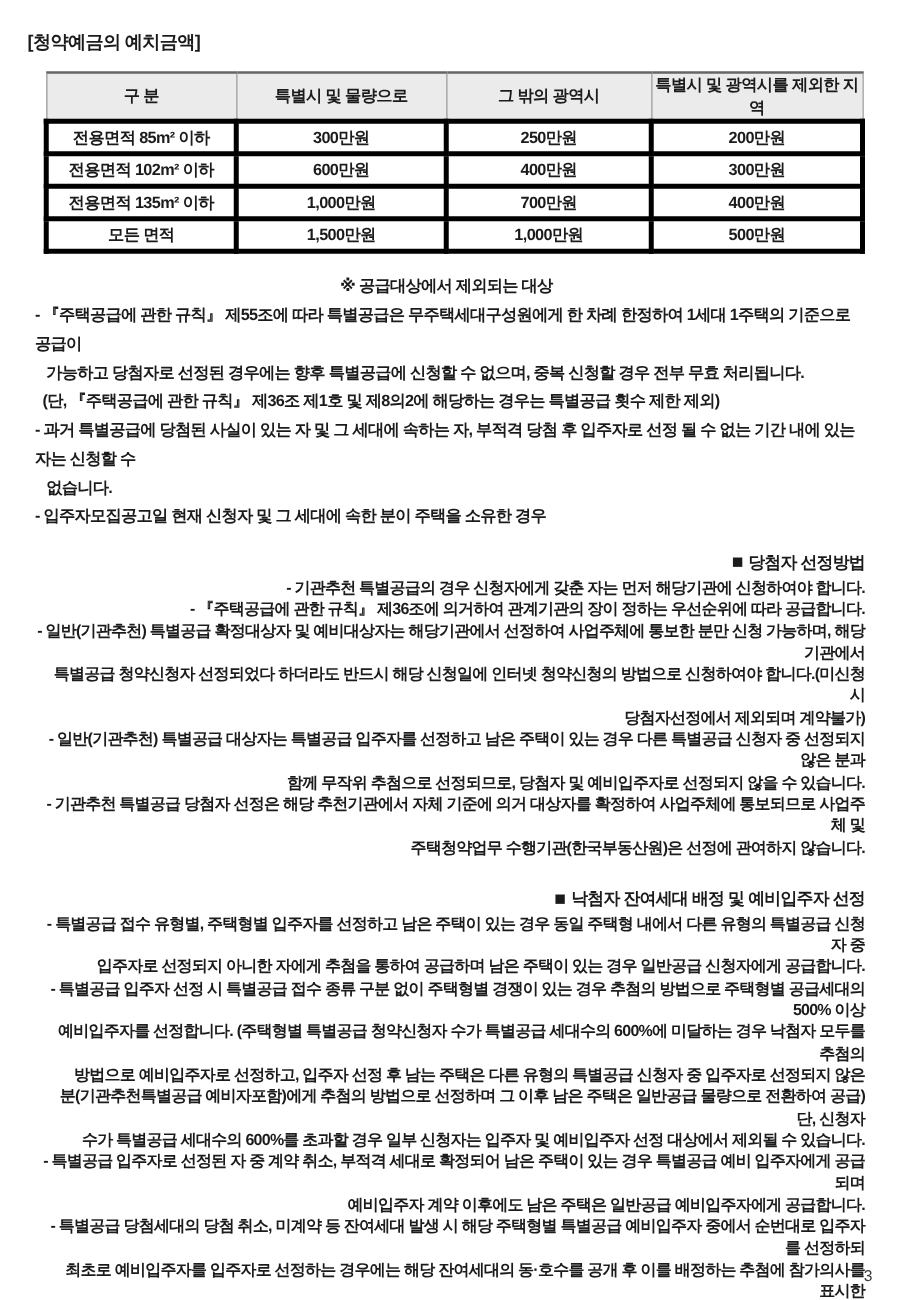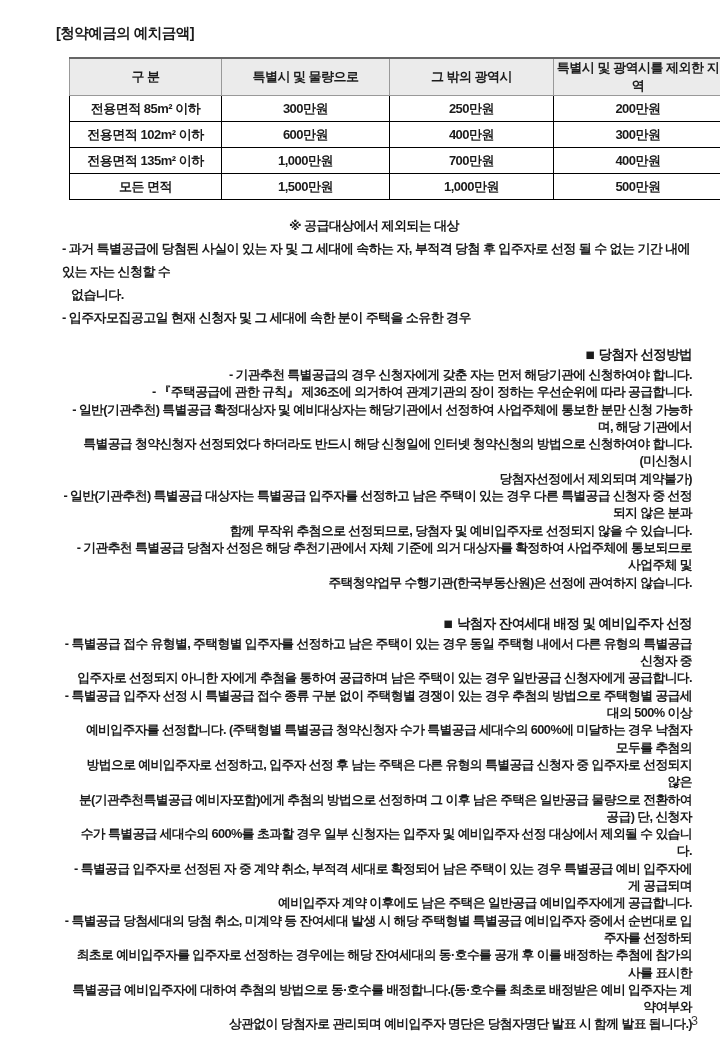--- a/index.html
+++ b/index.html
@@ -6,21 +6,20 @@
   html, body { background: #ffffff; }
   .page {
     position: relative;
     width: 720px;
     height: 1040px;
     background: #ffffff;
     overflow: hidden;
     font-family: "Liberation Sans", "DejaVu Sans", sans-serif;
     color: #1b1b1b;
     font-weight: 600;
-    padding-left: 34px;
   }
   .content { padding: 24px 28px 0 22px; }
 
   .doc-title {
     font-size: 14.5px;
     font-weight: 700;
     letter-spacing: -0.5px;
     margin-bottom: 14px;
   }
 
@@ -39,21 +38,21 @@
   table.deposit th {
     background: #ebebeb;
     border: 1px solid #999;
     border-top: 2px solid #666;
     height: 28px;
     font-weight: 700;
     text-align: center;
     vertical-align: middle;
   }
   table.deposit td {
-    border: 1px solid #000000;
+    border: 4px solid #000000;
     height: 26px;
     text-align: center;
     vertical-align: middle;
     font-weight: 600;
   }
 
   .sec { letter-spacing: -0.6px; }
 
   .exclusion { margin-top: 14px; font-size: 13px; }
   .exclusion .sec-head { line-height: 23px; font-weight: 700; text-align: center; }
@@ -140,20 +139,23 @@
           <td>모든 면적</td>
           <td>1,500만원</td>
           <td>1,000만원</td>
           <td>500만원</td>
         </tr>
       </tbody>
     </table>
 
     <div class="sec exclusion">
       <div class="sec-head">※ 공급대상에서 제외되는 대상</div>
+      <div class="item">- 『주택공급에 관한 규칙』 제55조에 따라 특별공급은 무주택세대구성원에게 한 차례 한정하여 1세대 1주택의 기준으로 공급이
+   가능하고 당첨자로 선정된 경우에는 향후 특별공급에 신청할 수 없으며, 중복 신청할 경우 전부 무효 처리됩니다.
+  (단, 『주택공급에 관한 규칙』 제36조 제1호 및 제8의2에 해당하는 경우는 특별공급 횟수 제한 제외)</div>
       <div class="item">- 과거 특별공급에 당첨된 사실이 있는 자 및 그 세대에 속하는 자, 부적격 당첨 후 입주자로 선정 될 수 없는 기간 내에 있는 자는 신청할 수
    없습니다.</div>
       <div class="item">- 입주자모집공고일 현재 신청자 및 그 세대에 속한 분이 주택을 소유한 경우</div>
     </div>
 
     <div class="sec bullet-sec sec-selection">
       <div class="sec-head"><span class="marker">■</span><span>당첨자 선정방법</span></div>
       <div class="item">- 기관추천 특별공급의 경우 신청자에게 갖춘 자는 먼저 해당기관에 신청하여야 합니다.</div>
       <div class="item">- 『주택공급에 관한 규칙』 제36조에 의거하여 관계기관의 장이 정하는 우선순위에 따라 공급합니다.</div>
       <div class="item">- 일반(기관추천) 특별공급 확정대상자 및 예비대상자는 해당기관에서 선정하여 사업주체에 통보한 분만 신청 가능하며, 해당 기관에서

